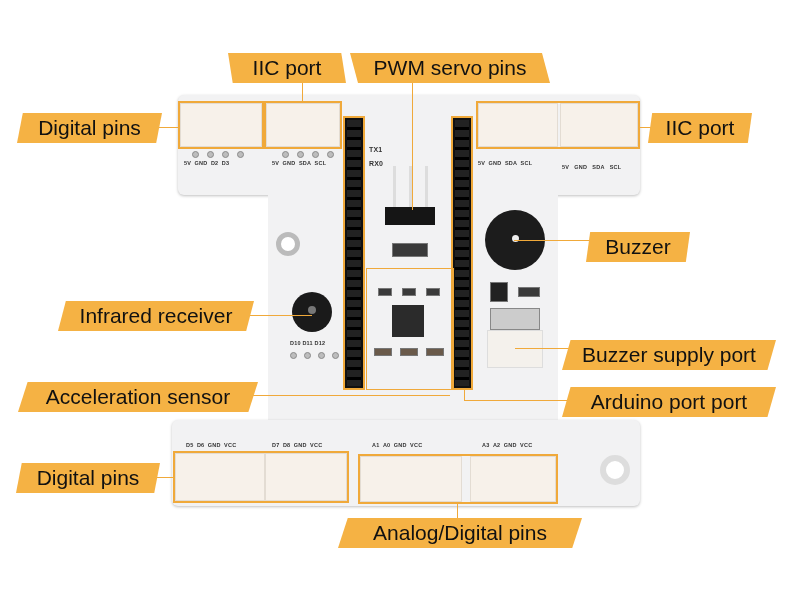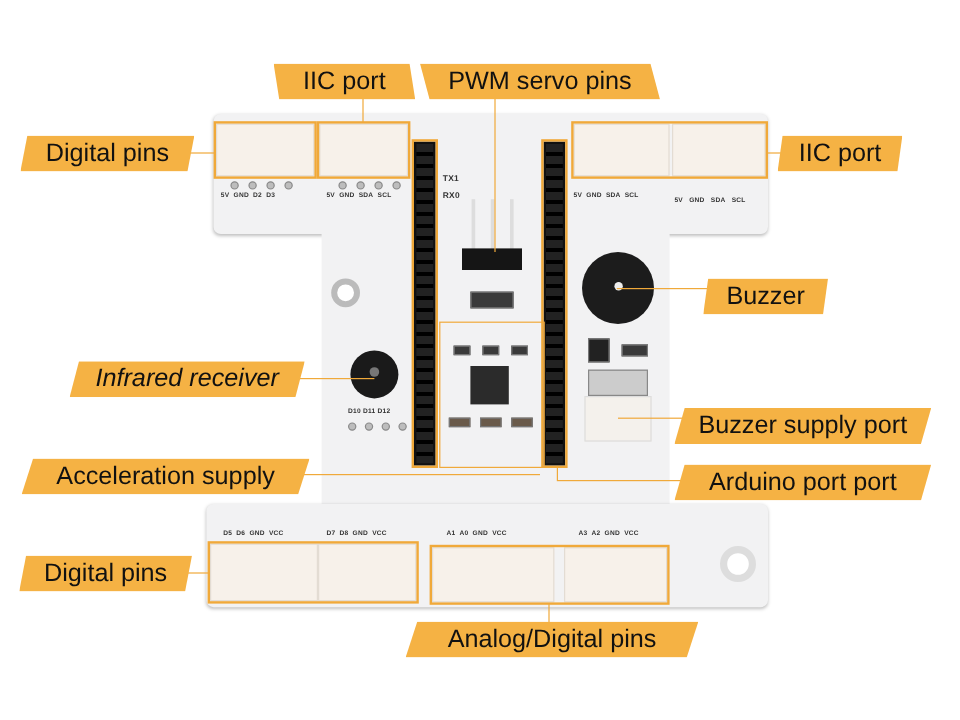--- a/index.html
+++ b/index.html
@@ -137,18 +137,18 @@
 <div class="line" style="left:464px; top:390px; width:1px; height:10px;"></div>
 <div class="line" style="left:464px; top:400px; width:110px; height:1px;"></div>
 <div class="line" style="left:148px; top:477px; width:26px; height:1px;"></div>
 <div class="line" style="left:457px; top:503px; width:1px; height:16px;"></div>
 
 <div class="callout" style="left:17px; top:113px; width:145px;">Digital pins</div>
 <div class="callout rev" style="left:228px; top:53px; width:118px;">IIC port</div>
 <div class="callout rev" style="left:350px; top:53px; width:200px;">PWM servo pins</div>
 <div class="callout" style="left:648px; top:113px; width:104px;">IIC port</div>
 <div class="callout" style="left:586px; top:232px; width:104px;">Buzzer</div>
-<div class="callout" style="left:58px; top:301px; width:196px;font-style:italic;">Infrared receiver</div>
+<div class="callout" style="left:58px; top:301px; width:196px;">Infrared receiver</div>
 <div class="callout" style="left:562px; top:340px; width:214px;">Buzzer supply port</div>
-<div class="callout" style="left:18px; top:382px; width:240px;">Acceleration supply</div>
+<div class="callout" style="left:18px; top:382px; width:240px;">Acceleration sensor</div>
 <div class="callout" style="left:562px; top:387px; width:214px;">Arduino port port</div>
 <div class="callout" style="left:16px; top:463px; width:144px;">Digital pins</div>
 <div class="callout" style="left:338px; top:518px; width:244px;">Analog/Digital pins</div>
 
 </body></html>

